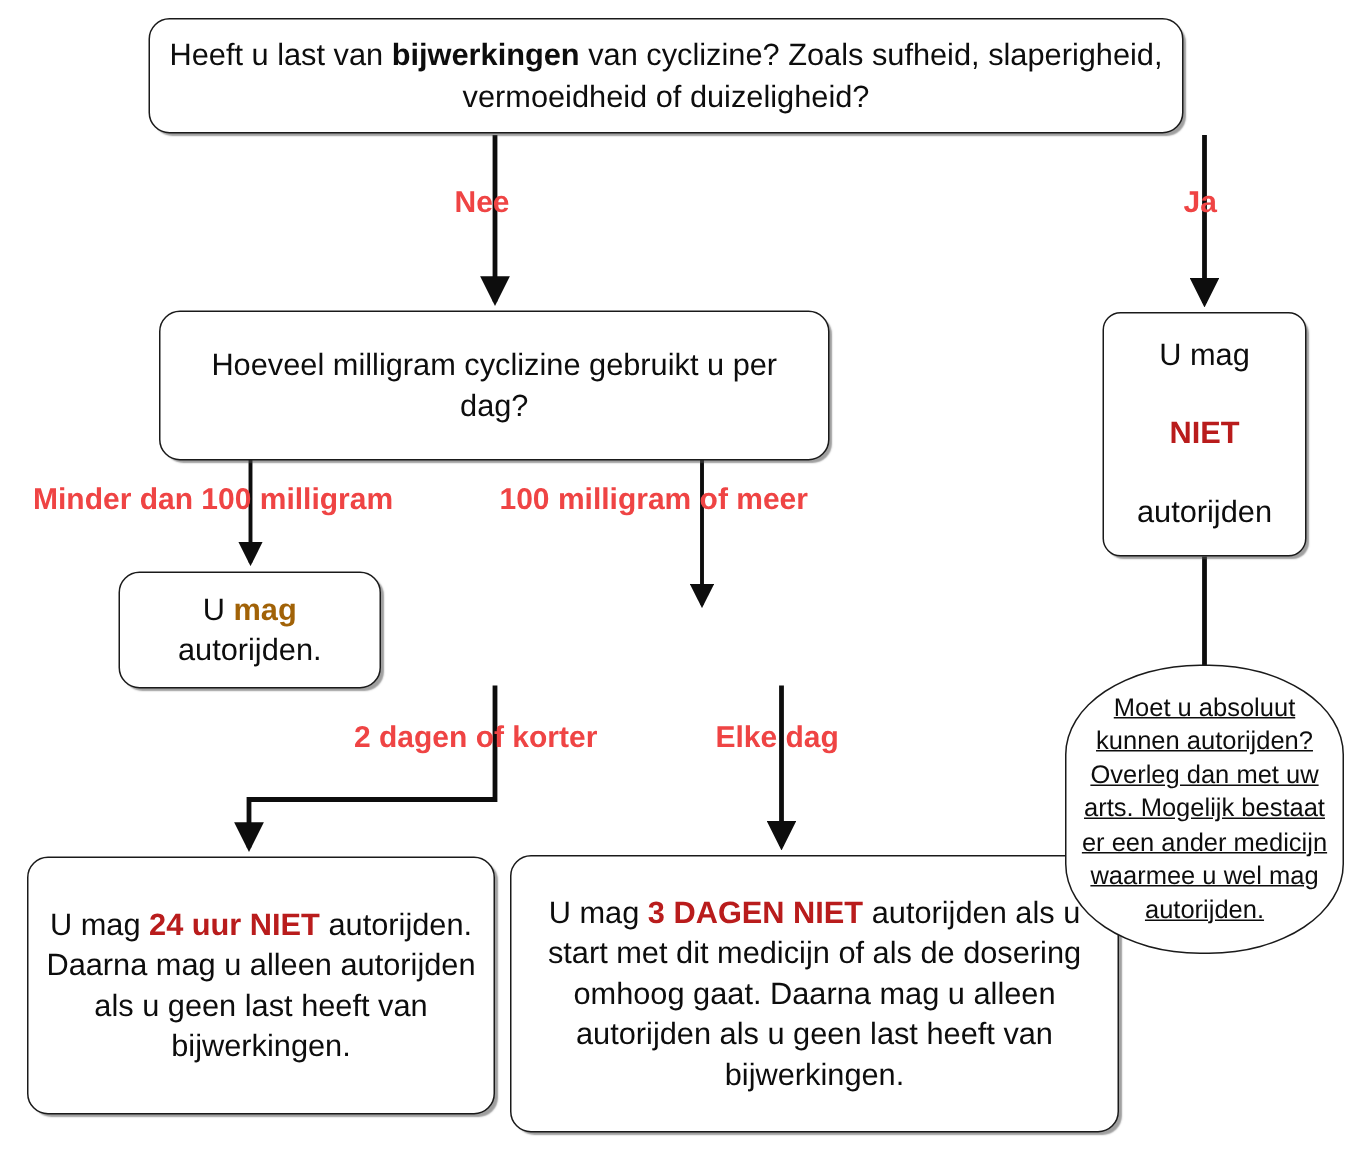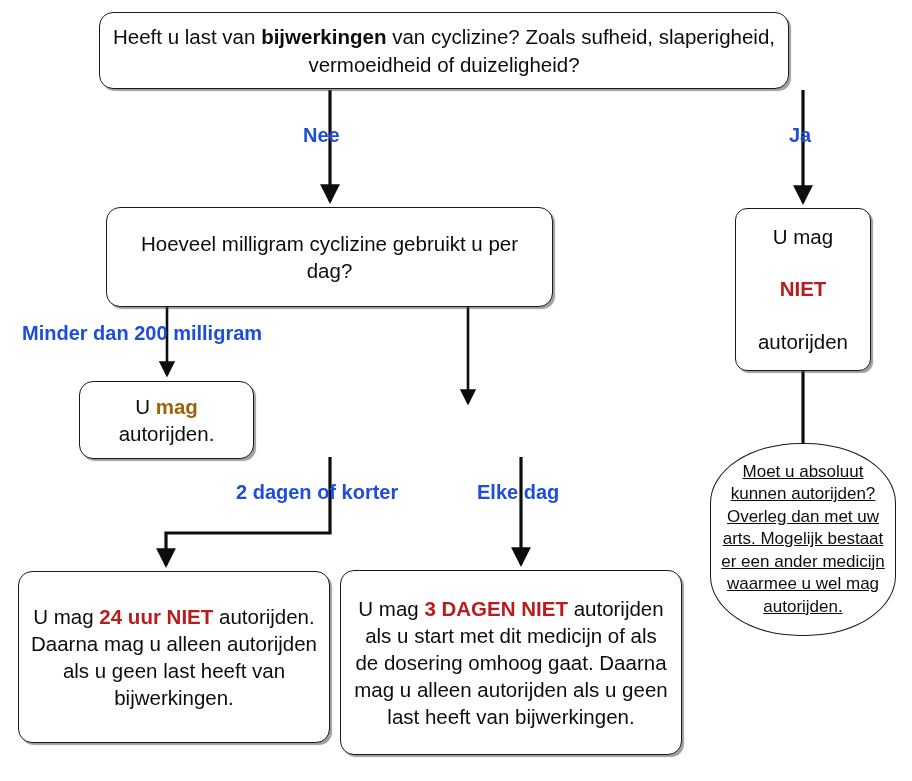--- a/index.html
+++ b/index.html
@@ -42,33 +42,33 @@
     border-radius: 12px;
     line-height: 2.55;
   }
 
   
   #node-q-side      { left: 99px;  top: 12px;  width: 690px; height: 77px; font-size: 20.5px; }
   #node-q-dose      { left: 106px; top: 207px; width: 447px; height: 100px; font-size: 20.5px; }
   #node-may-drive   { left: 79px;  top: 381px; width: 175px; height: 78px; font-size: 20.5px; }
   #node-q-freq      { left: 282px; top: 409px; width: 371px; height: 47px; font-size: 20.5px; }
   #node-24h         { left: 18px;  top: 571px; width: 312px; height: 172px; font-size: 20.5px; }
-  #node-3d          { left: 340px; top: 570px; width: 342px; height: 185px; font-size: 20.5px; }
+  #node-3d          { left: 340px; top: 570px; width: 406px; height: 185px; font-size: 20.5px; }
   #node-not-drive   { left: 735px; top: 208px; width: 136px; height: 163px; font-size: 20.5px; }
   #node-advice      { left: 710px; top: 443px; width: 186px; height: 193px; font-size: 17px; text-decoration: underline; }
 
   
   .b     { font-weight: bold; }
   .green { color: #a16207; font-weight: bold; }
   .red   { color: #b91c1c; font-weight: bold; }
 
   
   .edge-label {
     position: absolute;
-    color: #1d4ed8;
+    color: #ef4444;
     font-weight: bold;
     white-space: nowrap;
     font-family: "Liberation Sans", sans-serif;
   }
   #lbl-nee    { left: 303px; top: 124px; font-size: 20px; }
   #lbl-ja     { left: 789px; top: 124px; font-size: 20px; }
   #lbl-minder { left: 22px;  top: 322px; font-size: 20px; }
   #lbl-100    { left: 333px; top: 322px; font-size: 20px; }
   #lbl-2dagen { left: 236px; top: 481px; font-size: 20px; }
   #lbl-elke   { left: 477px; top: 481px; font-size: 20px; }
@@ -144,17 +144,18 @@
       <span>autorijden</span>
     </div>
   </div>
 
   <div class="node oval" id="node-advice">
     <div class="txt">Moet u absoluut kunnen autorijden? Overleg dan met uw arts. Mogelijk bestaat er een ander medicijn waarmee u wel mag autorijden.</div>
   </div>
 
   <div class="edge-label" id="lbl-nee">Nee</div>
   <div class="edge-label" id="lbl-ja">Ja</div>
-  <div class="edge-label" id="lbl-minder">Minder dan 200 milligram</div>
+  <div class="edge-label" id="lbl-minder">Minder dan 100 milligram</div>
+  <div class="edge-label" id="lbl-100">100 milligram of meer</div>
   <div class="edge-label" id="lbl-2dagen">2 dagen of korter</div>
   <div class="edge-label" id="lbl-elke">Elke dag</div>
 
 </div>
 
 </body></html>

